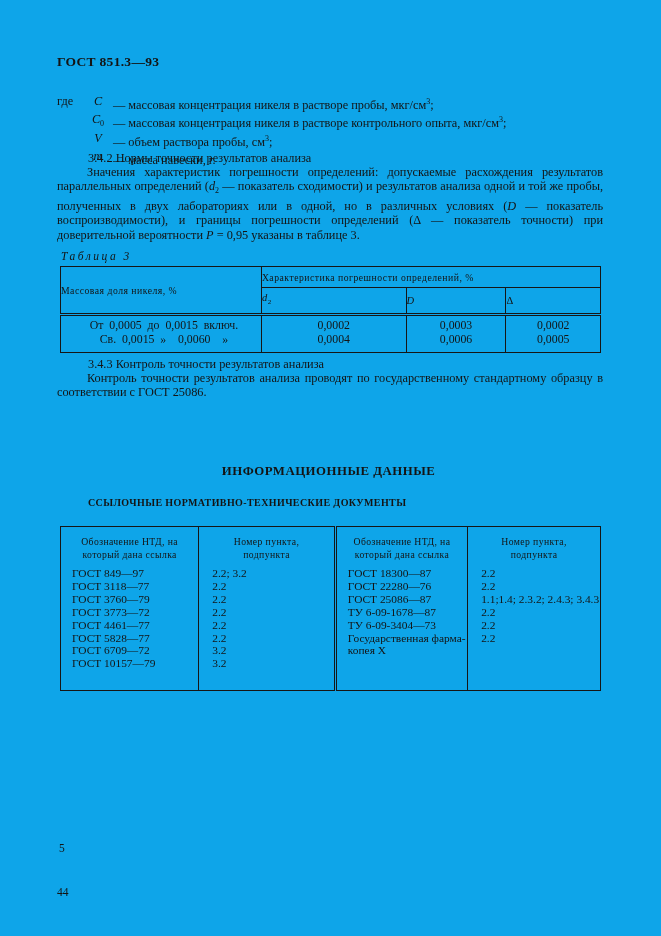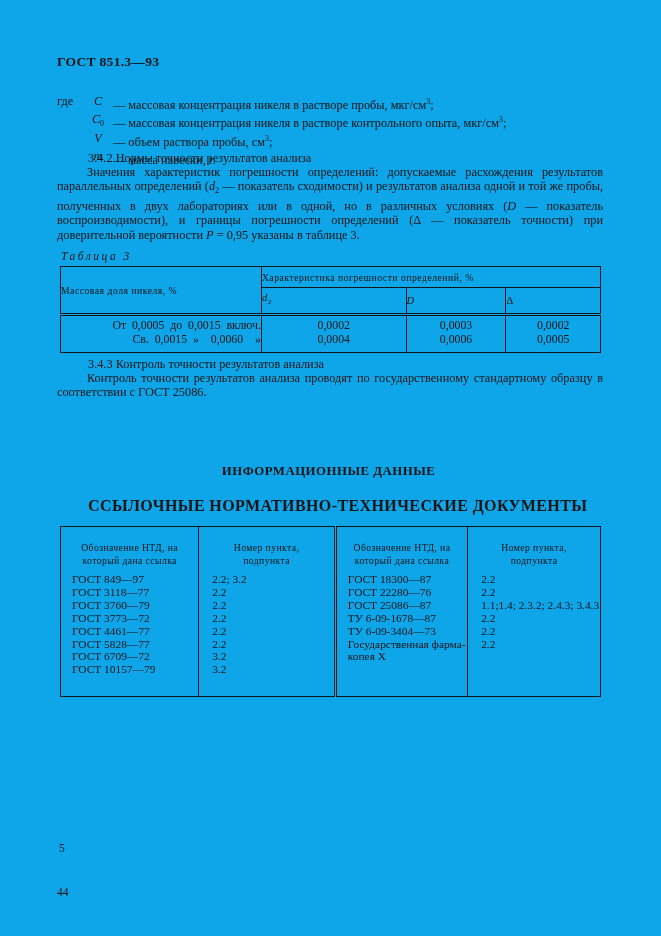--- a/index.html
+++ b/index.html
@@ -46,37 +46,37 @@
   .t3 .grp-h { height: 21px; }
   .t3 .sub-h { height: 27px; font-size: 10.5px; }
   .t3 .sub-h sub { font-size: 7px; }
   .t3 tbody td {
     border-left: 1px solid #161616; border-right: 1px solid #161616;
     border-top: none; border-bottom: none;
     font-size: 11.8px; line-height: 13.5px; text-align: center; vertical-align: top;
   }
   .t3 tbody tr.r1 td { border-top: 3.6px double #161616; padding-top: 3px; }
   .t3 tbody tr.r2 td { padding-bottom: 6px; }
-  .t3 tbody td.range { text-align: right; padding-left: 6px; white-space: pre; margin-left: 32px; }
+  .t3 tbody td.range { text-align: center; padding-left: 6px; white-space: pre; margin-left: 32px; }
   
   .info-title { position: absolute; left: 57px; top: 464px; width: 543px; text-align: center;
     font-size: 12.8px; font-weight: bold; letter-spacing: 0.5px; }
   .info-subtitle { position: absolute; left: 88px; top: 497px;
-    font-size: 16px; font-weight: bold; letter-spacing: 0.4px; }
+    font-size: 10px; font-weight: bold; letter-spacing: 0.4px; }
   
   .refs {
     position: absolute; left: 60px; top: 526px; width: 541px;
     border-collapse: collapse; table-layout: fixed;
     border: 1.6px solid #161616;
   }
   .refs td { vertical-align: top; }
   .refs thead td {
     text-align: center; vertical-align: middle;
     font-size: 9.7px; letter-spacing: 0.4px; line-height: 12.5px;
-    padding: 15px 2px 6px;
+    padding: 9px 2px 6px;
   }
   .refs td.vl { border-left: 1px solid #161616; }
   .refs td.vdbl { border-left: 3.6px double #161616; }
   .refs tbody td { font-size: 11.4px; line-height: 12.9px; white-space: nowrap; overflow: hidden; }
   .refs tbody td.doc { padding-left: 11px; }
   .refs tbody td.num { padding-left: 13px; }
   .refs tbody tr.first td { border-top: 3.6px double #161616; padding-top: 3px; }
   .refs tbody tr.last td { padding-bottom: 20px; }
   
   .pn-left { position: absolute; left: 59px; top: 842px; font-size: 11.5px; }

